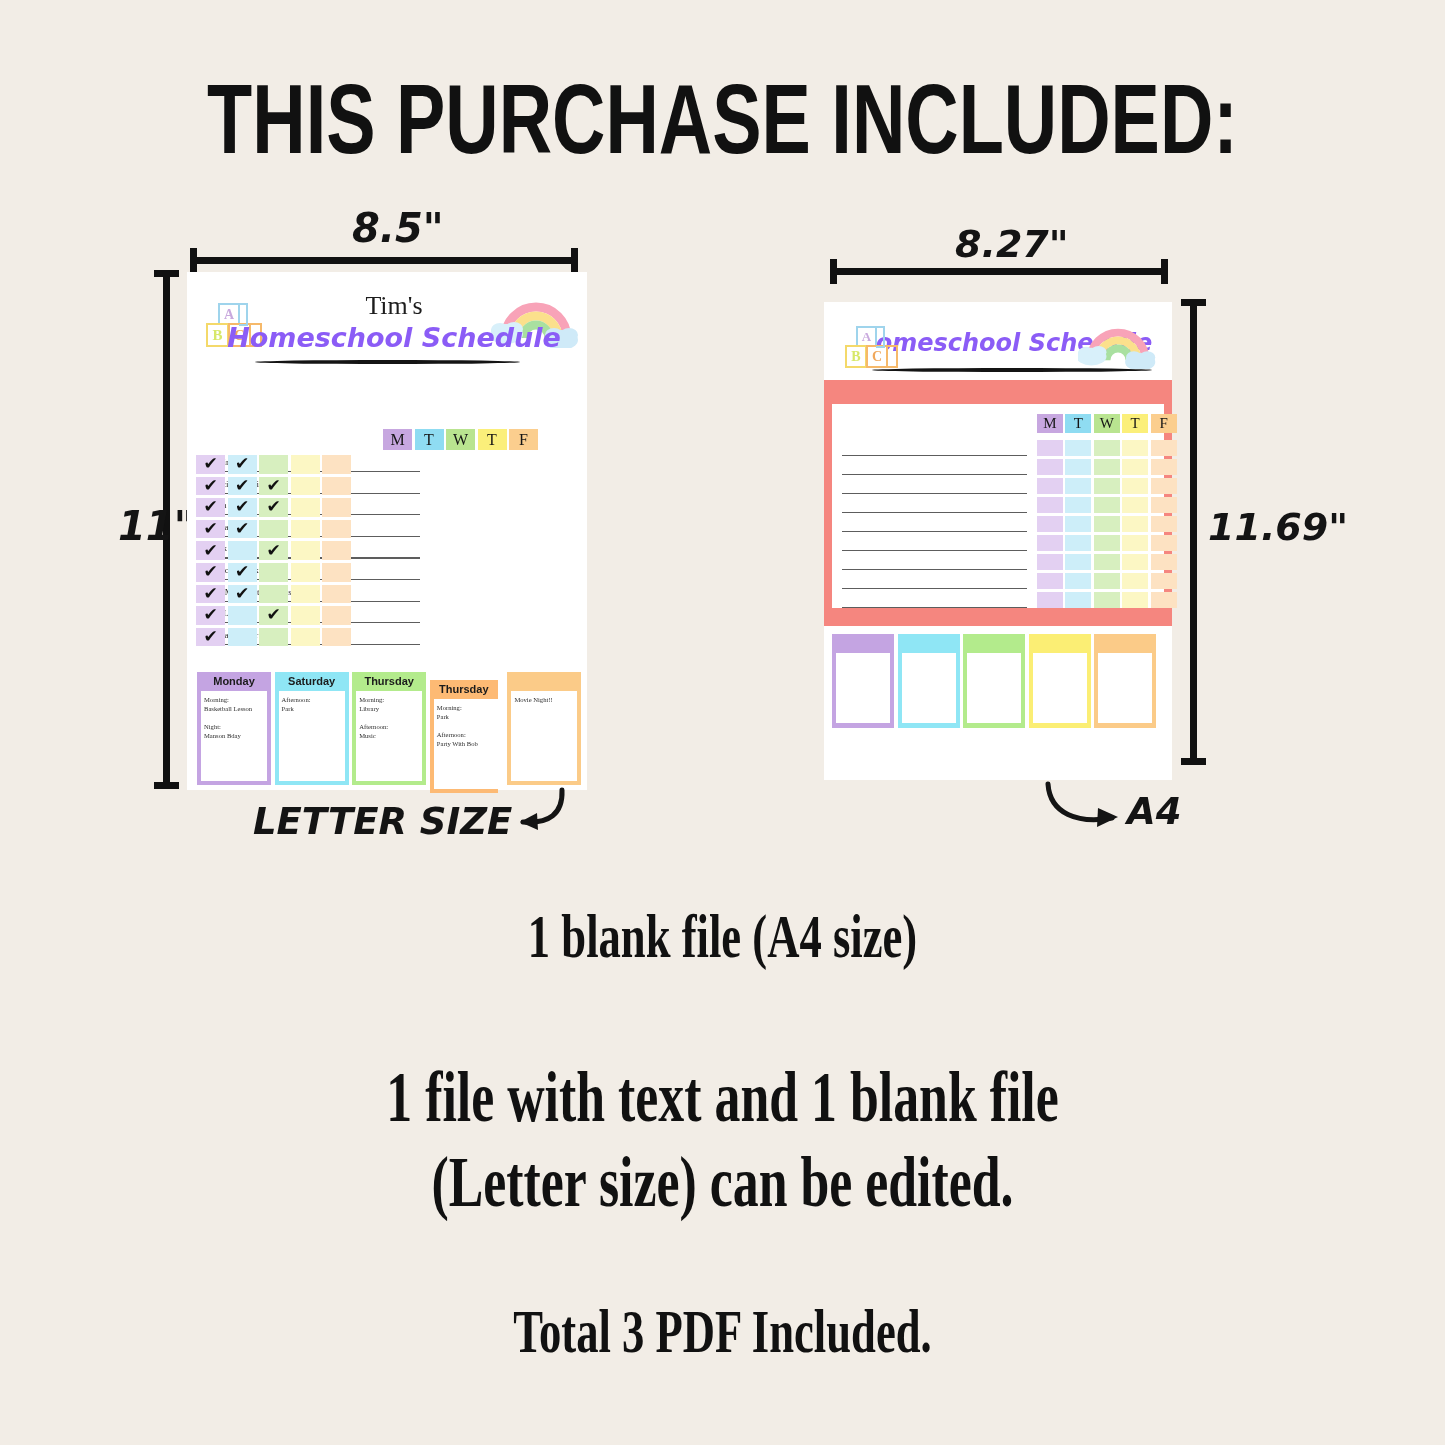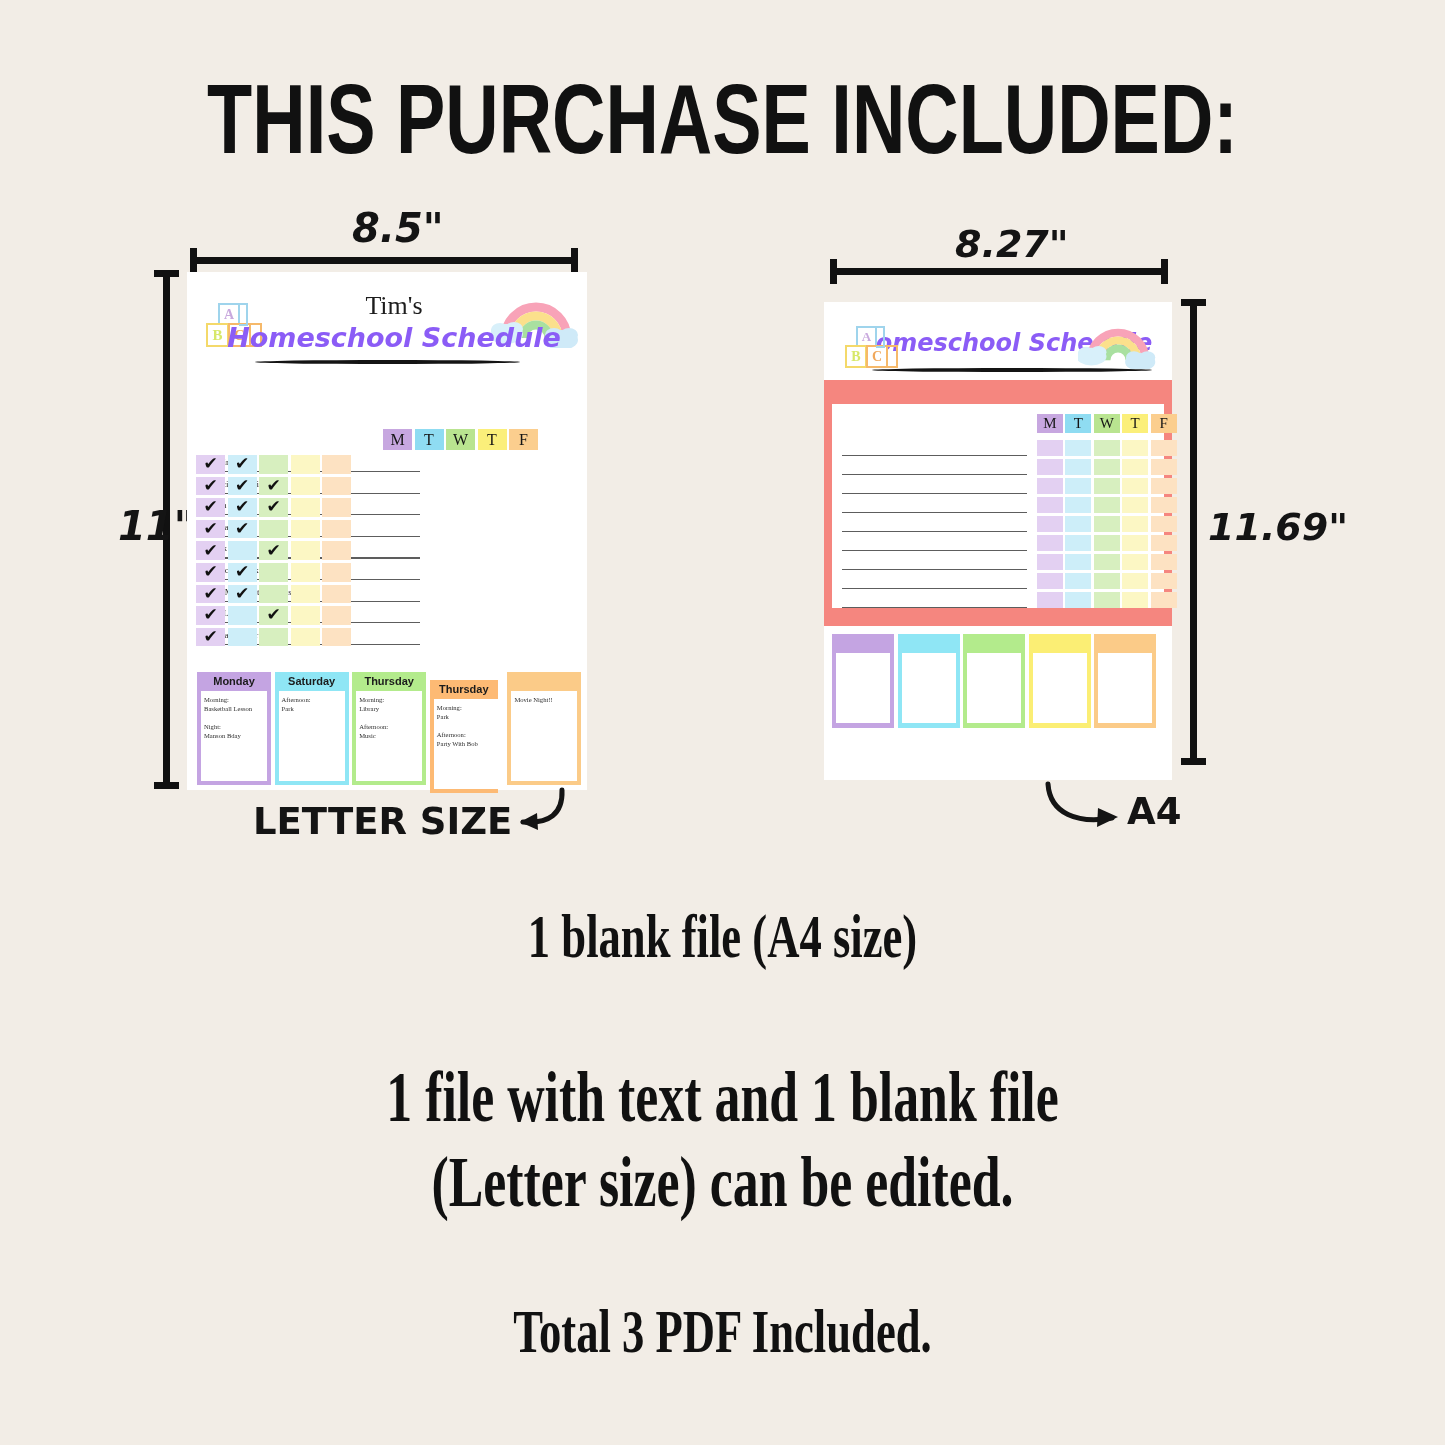--- a/index.html
+++ b/index.html
@@ -45,21 +45,21 @@
     position: absolute;
     font-family: "DejaVu Sans", sans-serif;
     font-style: italic; font-weight: bold;
     color: #141414;
     white-space: nowrap;
   }
 
   .hand-label {
     position: absolute;
     font-family: "DejaVu Sans", sans-serif;
-    font-weight: bold;
+    font-style: italic; font-weight: bold;
     color: #141414; white-space: nowrap;
   }
 
   
   .sheet { position: absolute; background: #ffffff; }
 
   .sheet-head {
     position: relative;
     background: #ffffff;
     display: flex; align-items: center; justify-content: center;

